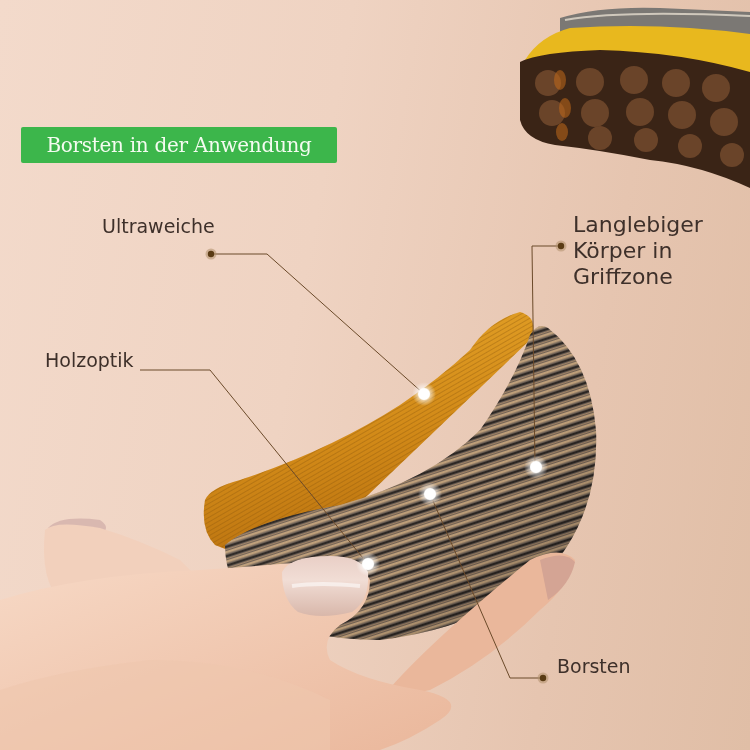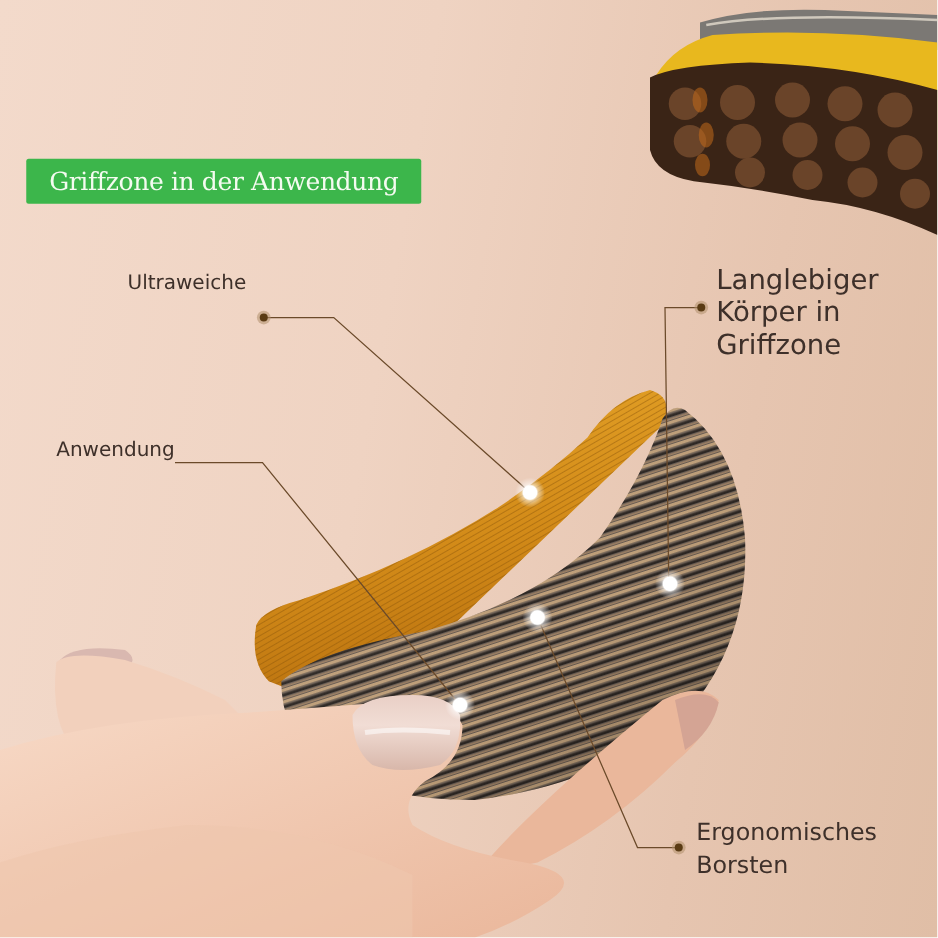--- a/index.html
+++ b/index.html
@@ -19,21 +19,21 @@
   .badge {
     position: absolute; left: 21px; top: 127px; width: 316px; height: 36px;
     background: #3cb64b; border-radius: 2px;
     display: flex; align-items: center; justify-content: center;
     font-family: "DejaVu Serif", serif; font-size: 20px; color: #f4fbf0;
     letter-spacing: -0.3px;
   }
   .art { position: absolute; left: 0; top: 0; width: 750px; height: 750px; }
   .label {
     position: absolute; font-family: "DejaVu Sans", sans-serif;
-    font-size: 16px; line-height: 26px; color: #3e302a; font-weight: normal;
+    font-size: 19px; line-height: 26px; color: #3e302a; font-weight: normal;
   }
   .label span { display: block; white-space: nowrap; }
   .lbl-bristles { left: 102px; top: 213px; }
   .lbl-body { left: 573px; top: 212px; font-size: 22px; }
   .lbl-grip { left: 45px; top: 347px; }
   .lbl-design { left: 557px; top: 653px; font-size: 19px; }
 </style>
 </head>
 <body>
 
@@ -152,33 +152,32 @@
 
     <g>
       <circle cx="424" cy="394" r="12" fill="url(#glow)"></circle>
       <circle cx="536" cy="467" r="12" fill="url(#glow)"></circle>
       <circle cx="430" cy="494" r="12" fill="url(#glow)"></circle>
       <circle cx="368" cy="564" r="12" fill="url(#glow)"></circle>
     </g>
   </svg>
 
 
-  <div class="badge">Griffzone in der Anwendung</div>
+  <div class="badge">Borsten in der Anwendung</div>
 
   <div class="label lbl-bristles">
     <span>Ultraweiche</span>
   </div>
 
   <div class="label lbl-body">
     <span>Langlebiger</span>
     <span>Körper in</span>
     <span>Griffzone</span>
   </div>
 
   <div class="label lbl-grip">
-    <span>Anwendung</span>
+    <span>Holzoptik</span>
   </div>
 
   <div class="label lbl-design">
-    <span>Ergonomisches</span>
     <span>Borsten</span>
   </div>
 </div>
 
 </body></html>

